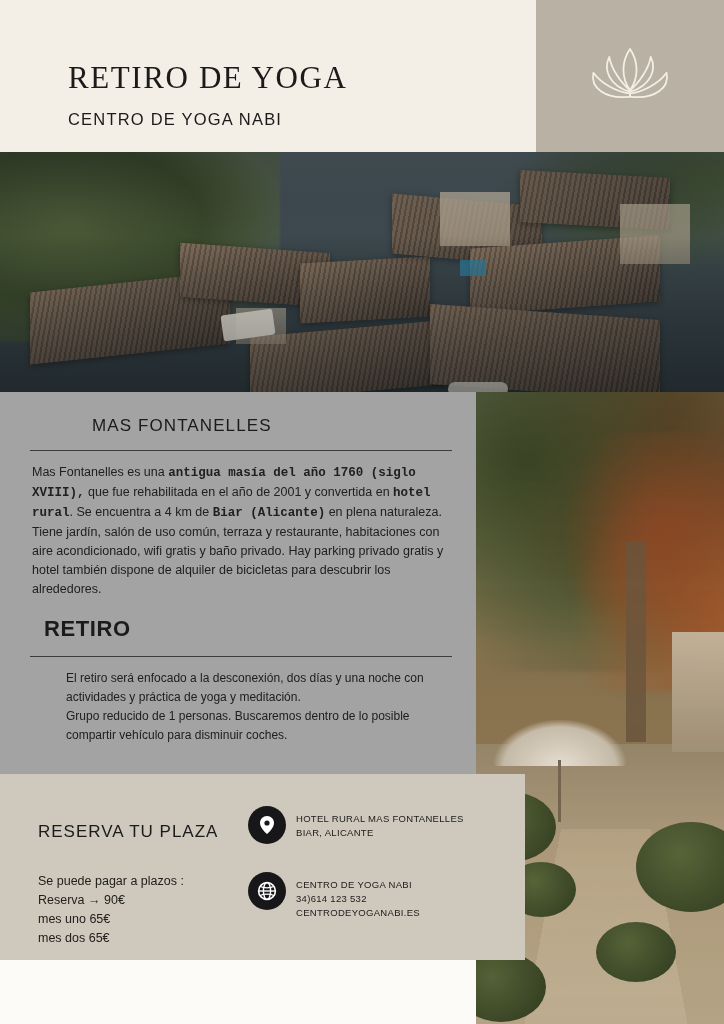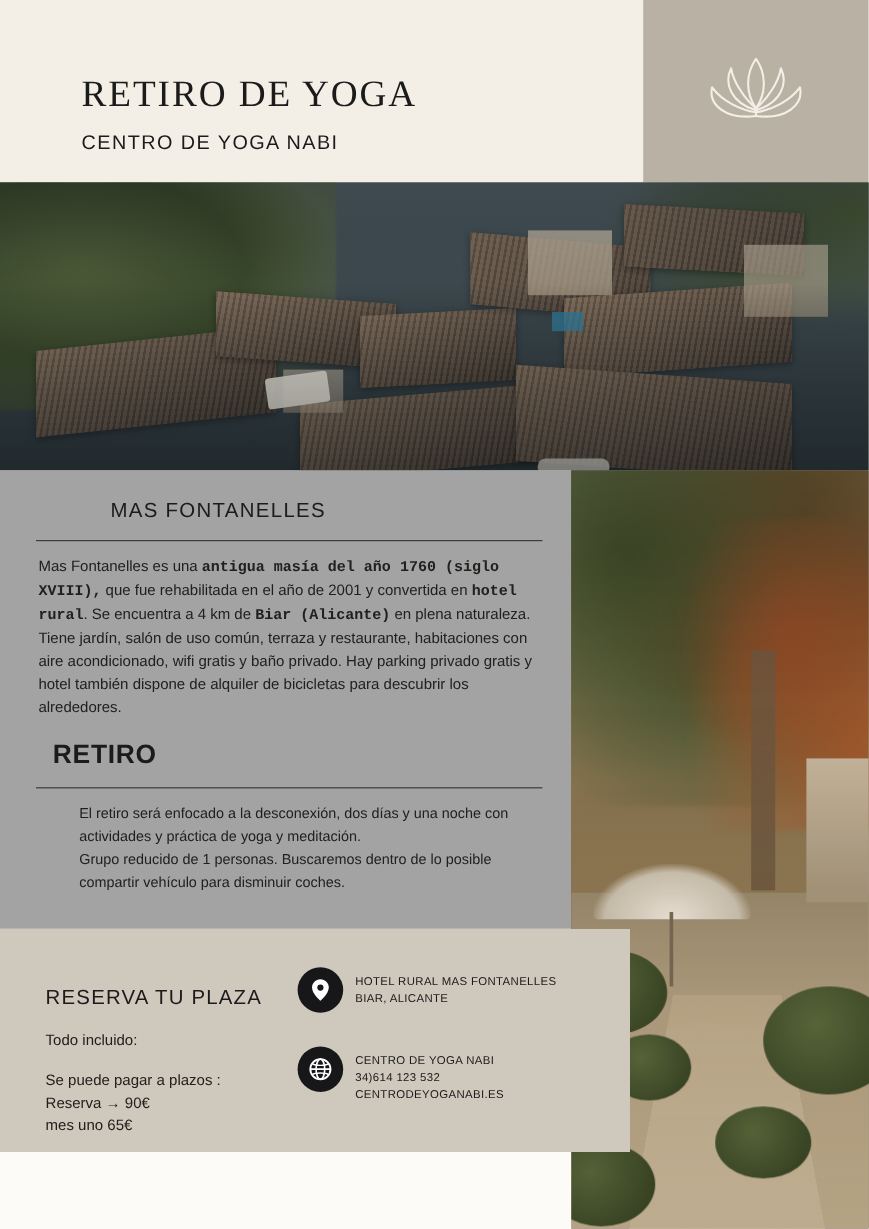--- a/index.html
+++ b/index.html
@@ -334,25 +334,25 @@
     <div class="si-bush" style="left:160px; top:430px; width:110px; height:90px;"></div>
     <div class="si-bush" style="left:30px; top:470px; width:70px; height:55px;"></div>
     <div class="si-bush" style="left:120px; top:530px; width:80px; height:60px;"></div>
     <div class="si-bush" style="left:-20px; top:560px; width:90px; height:70px;"></div>
     <div class="si-shade"></div>
   </div>
 
   <div class="reserve">
     <div class="reserve-left">
       <div class="reserve-title">RESERVA TU PLAZA</div>
-      <div class="reserve-line">Todo incluido:</div>
       <div class="reserve-gap"></div>
       <div class="reserve-line">Se puede pagar a plazos :</div>
       <div class="reserve-line">Reserva → 90€</div>
       <div class="reserve-line">mes uno 65€</div>
+      <div class="reserve-line">mes dos 65€</div>
     </div>
 
     <div class="reserve-right">
       <div class="contact-row">
         <div class="badge">
           <svg width="18" height="20" viewBox="0 0 18 20">
             <path d="M9 1 C5.1 1 2 4.1 2 8 c0 5.2 7 11 7 11 s7-5.8 7-11 c0-3.9-3.1-7-7-7 z" fill="#ffffff"></path>
             <circle cx="9" cy="8" r="2.6" fill="#17171a"></circle>
           </svg>
         </div>

